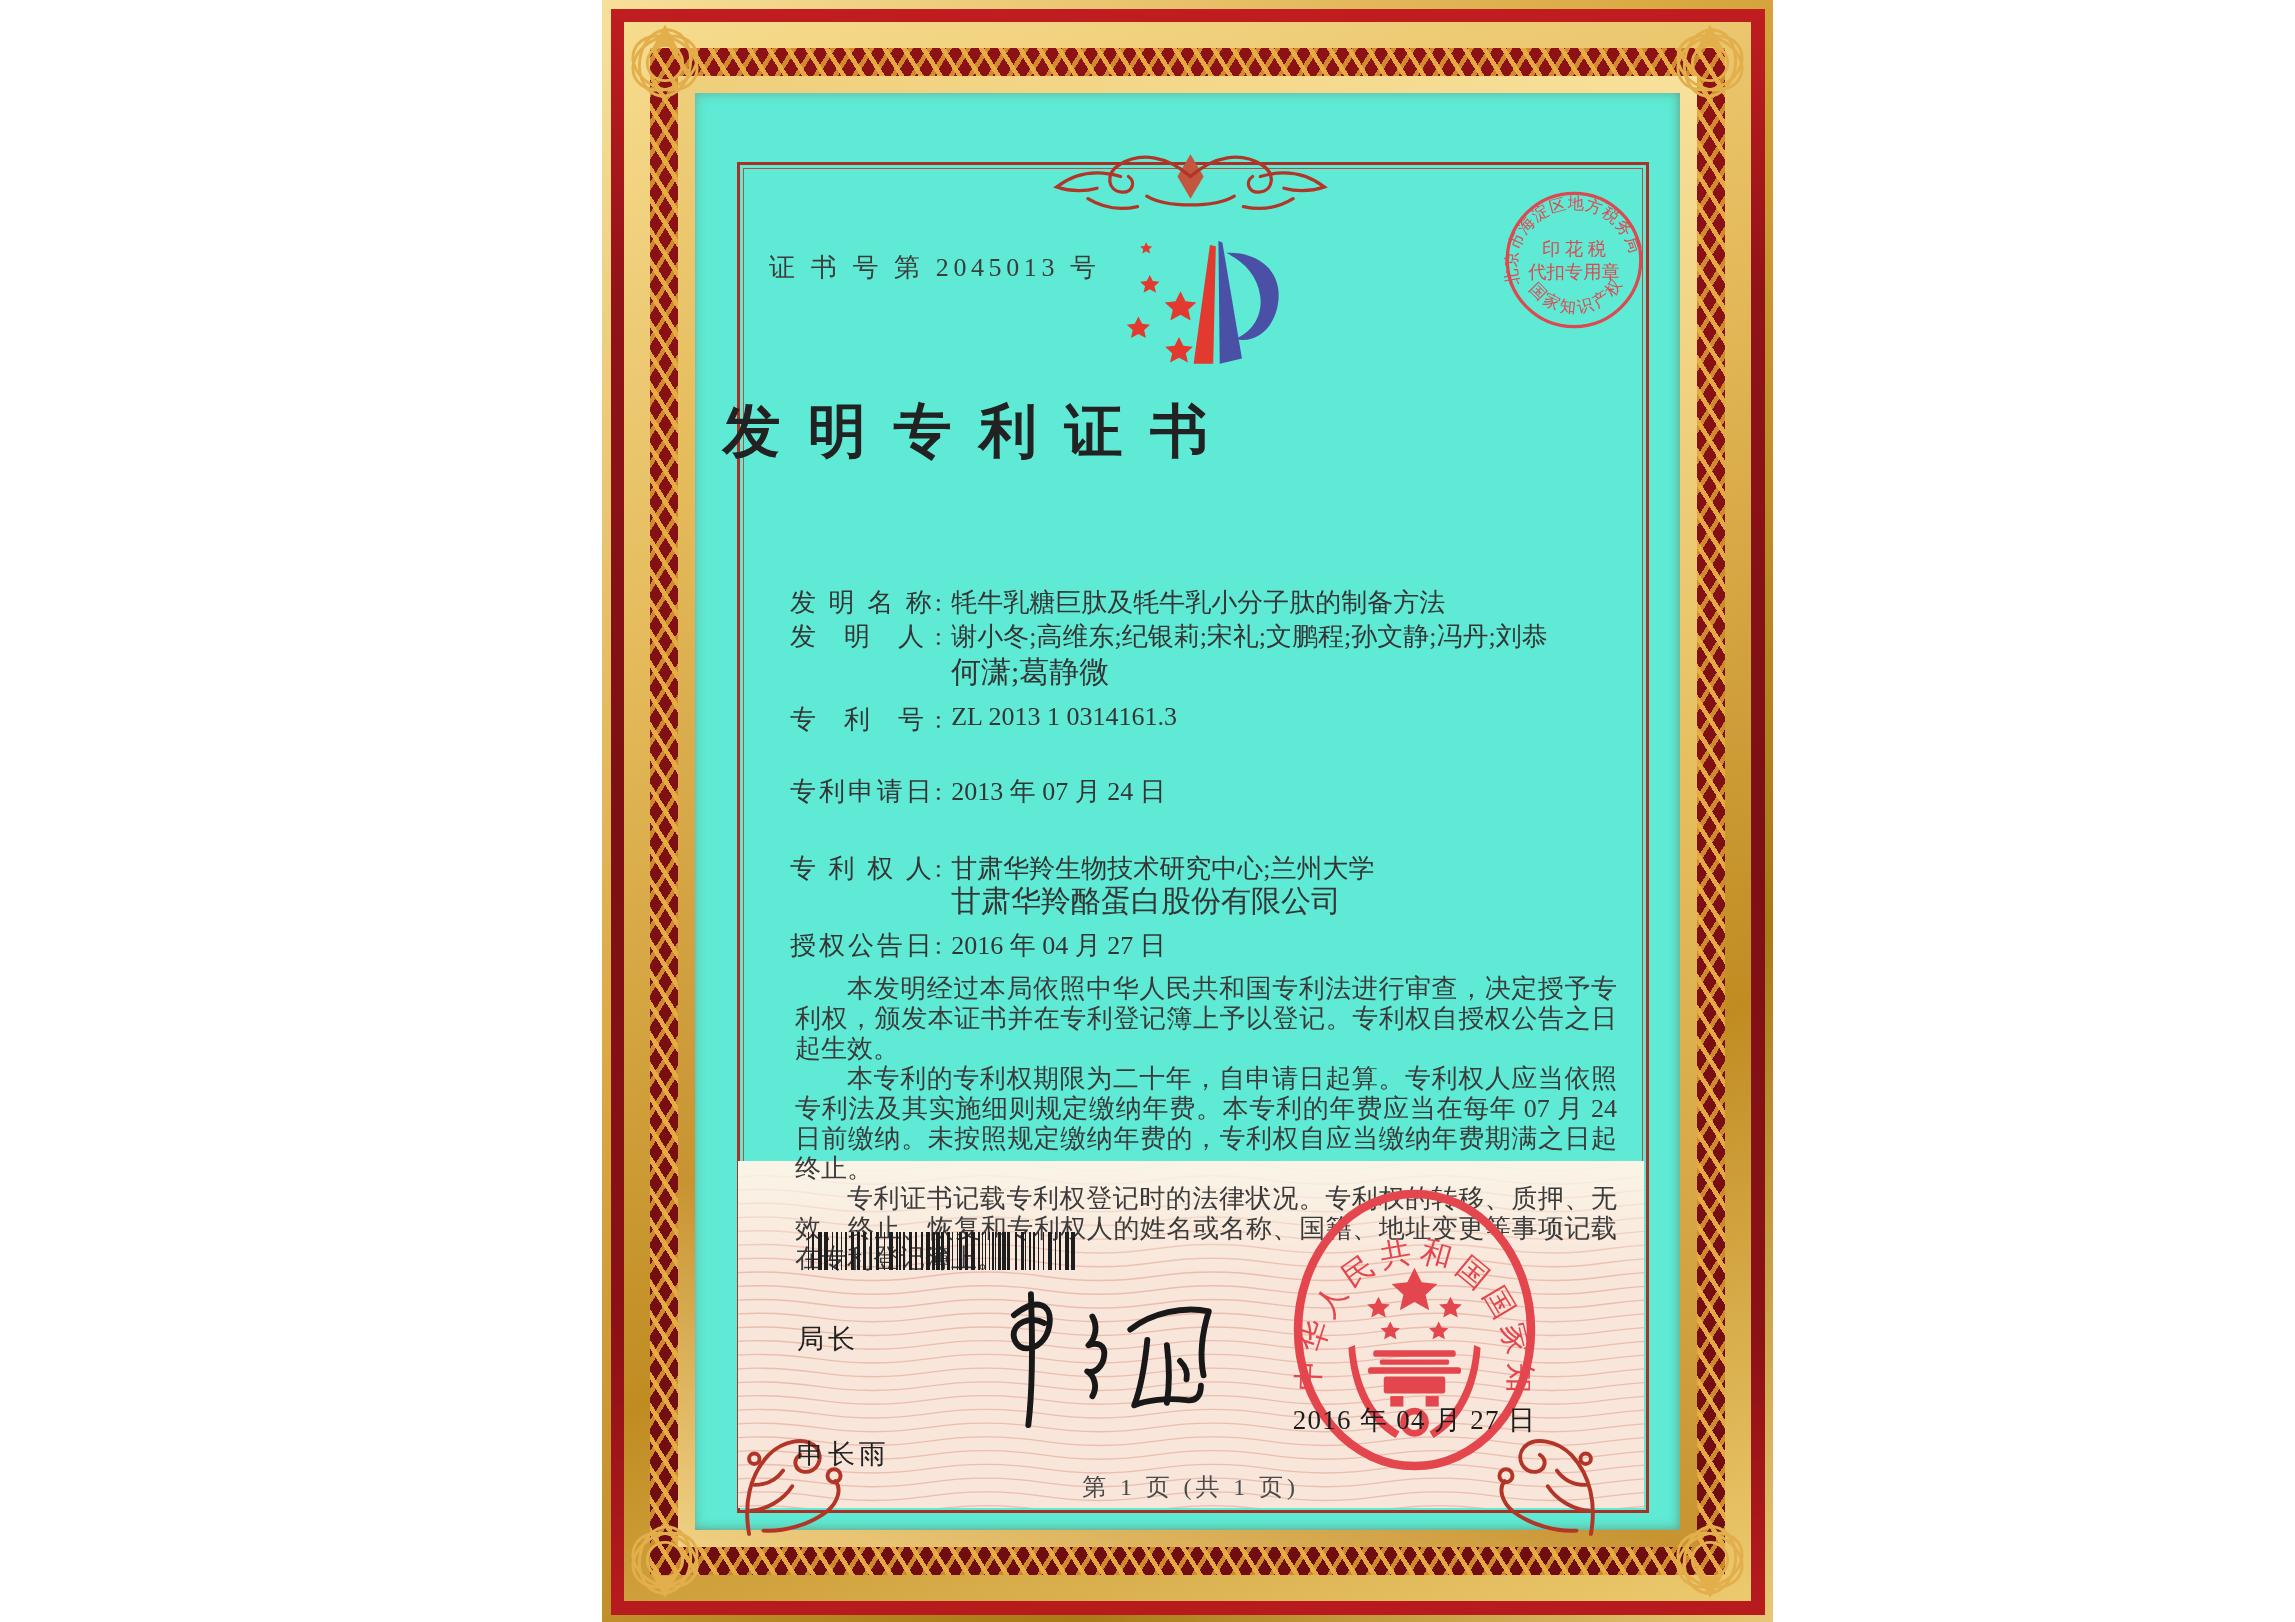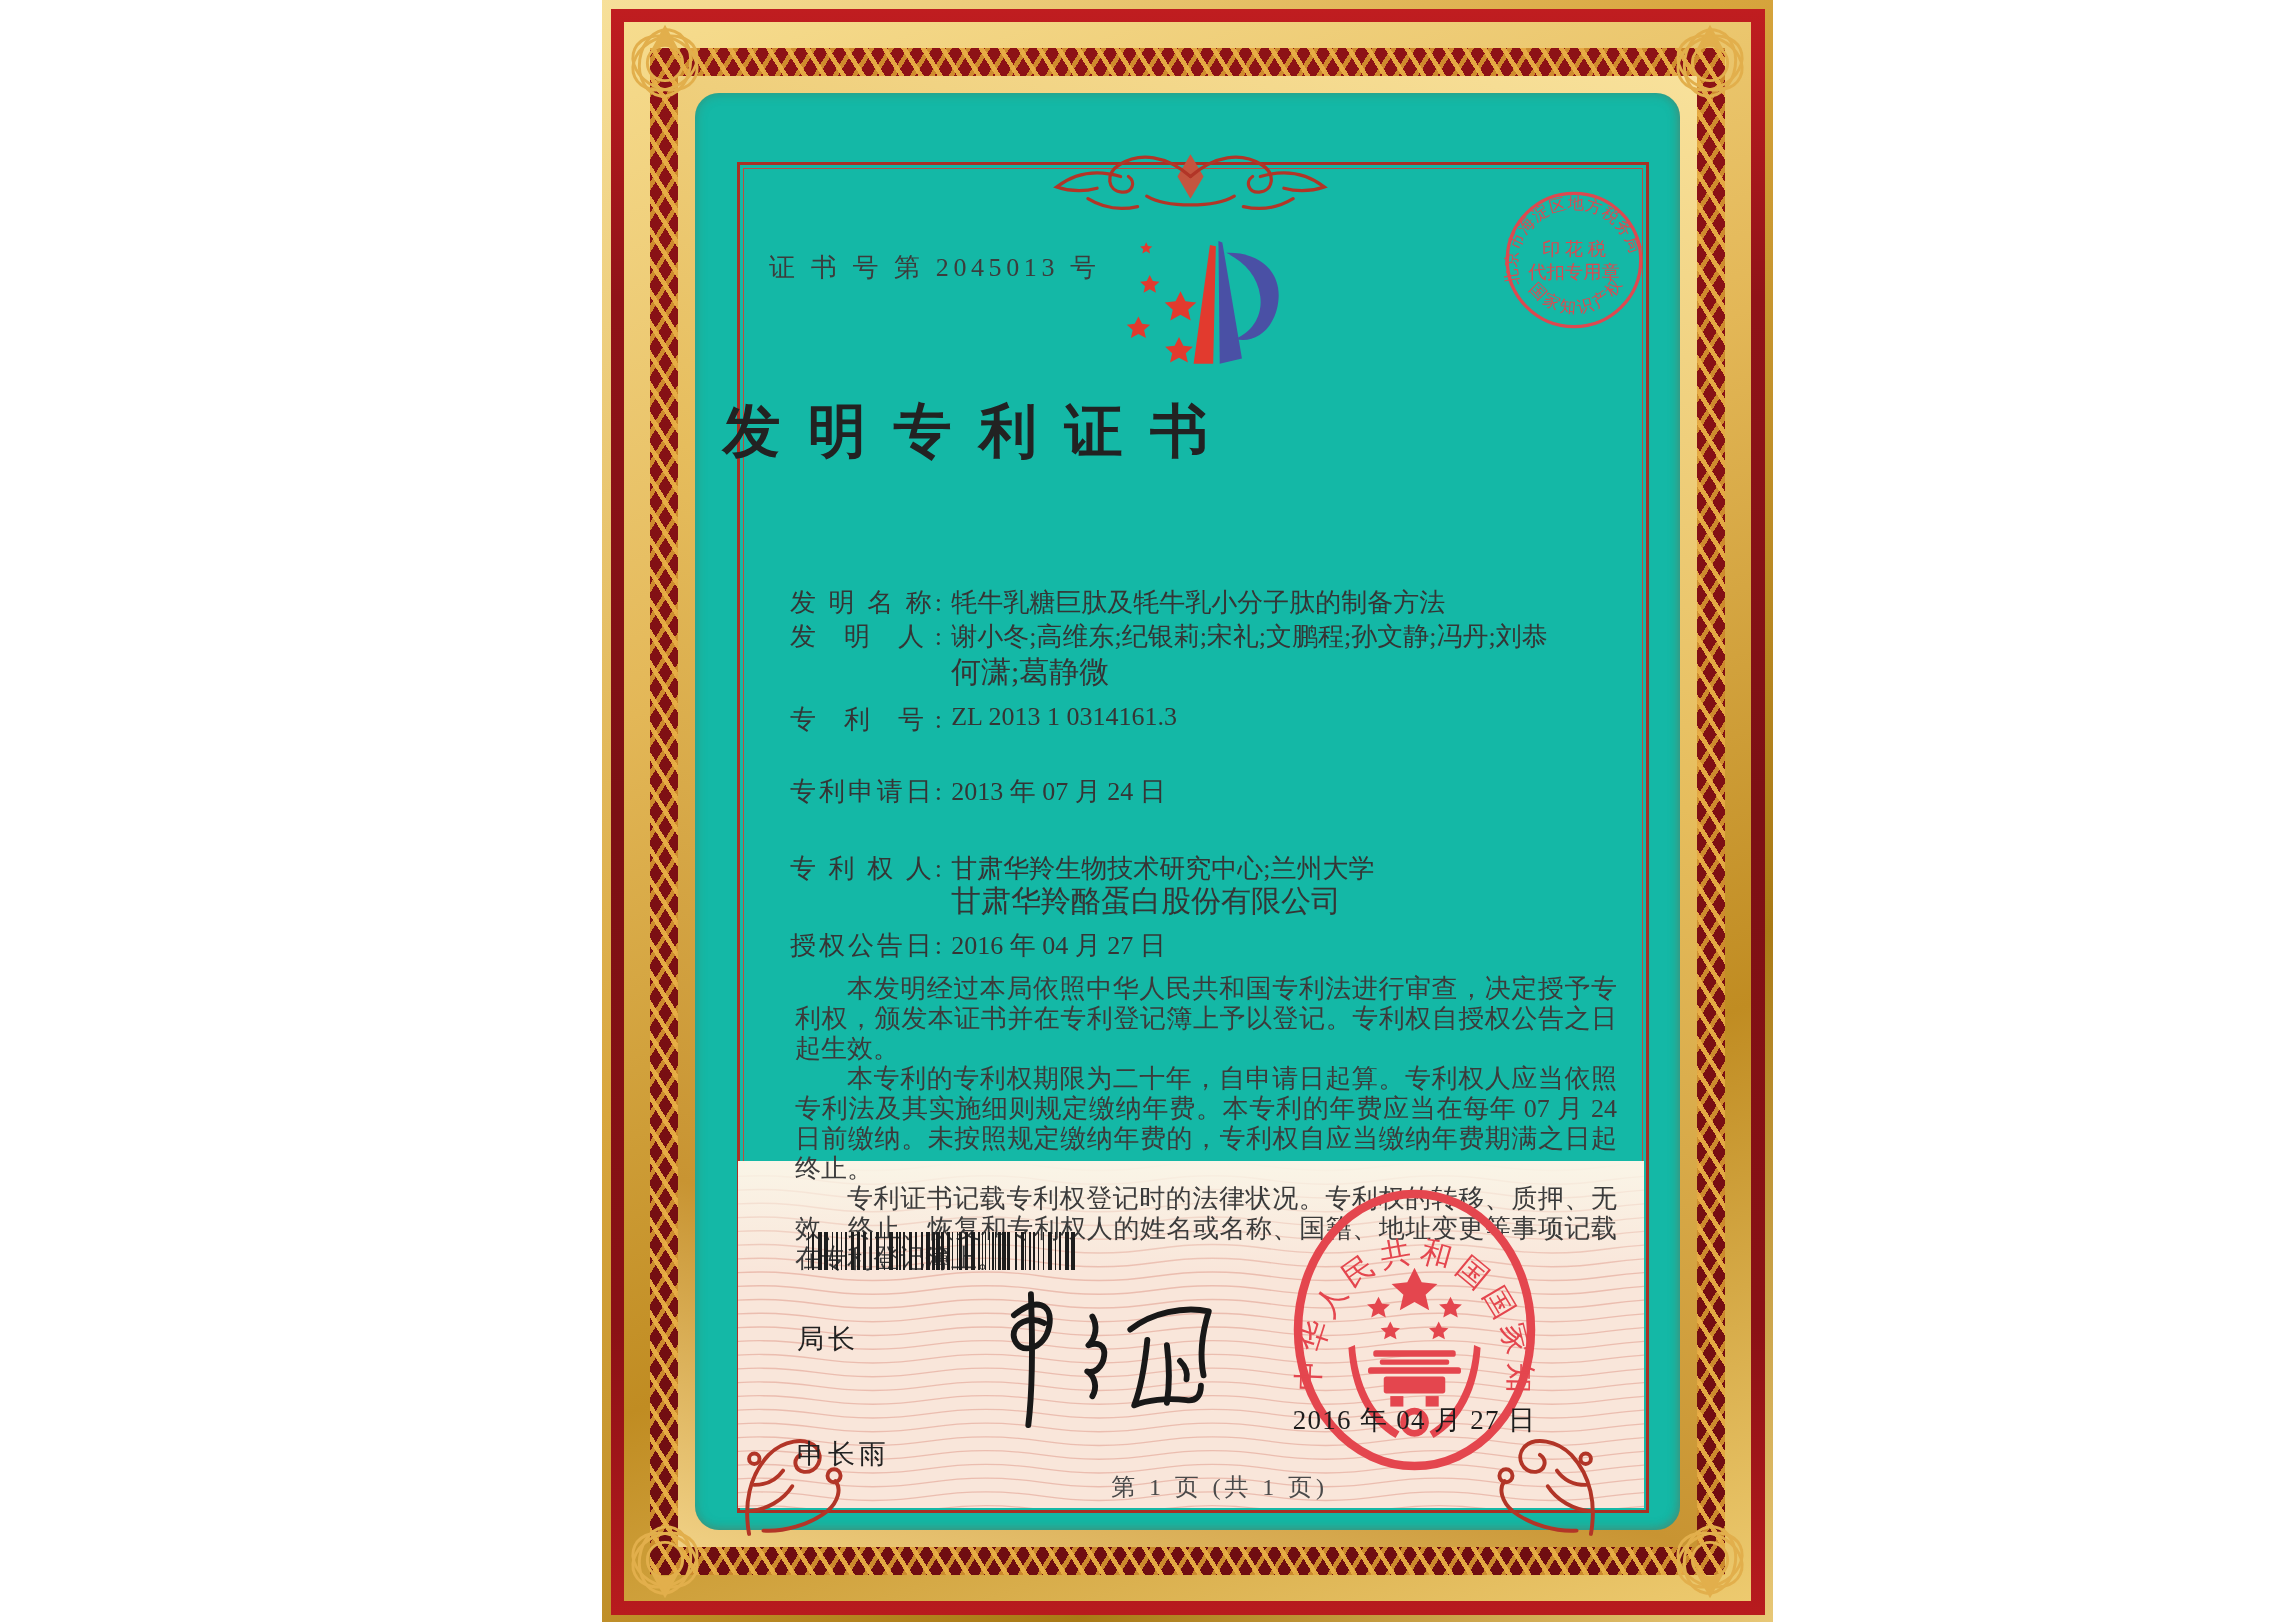--- a/index.html
+++ b/index.html
@@ -9,39 +9,39 @@
   
   .frame{position:absolute;left:602px;top:0;width:1171px;height:1623px;box-sizing:border-box;}
   .f-gold1{position:absolute;inset:0;background:linear-gradient(135deg,#f7e09a,#d8a63e 40%,#a97a16 75%,#e8c877);}
   .f-red1{position:absolute;inset:8.5px;background:linear-gradient(180deg,#c01d20,#901318 18%,#7c1014 50%,#8a1115 82%,#b81b1e);}
   .f-gold2{position:absolute;inset:22px;background:linear-gradient(160deg,#f6dc8e,#e3b757 35%,#c08c22 70%,#edca6f);}
   .f-rope{position:absolute;inset:48px;background:
       repeating-linear-gradient(58deg,rgba(230,170,60,0) 0 5.2px,rgba(233,176,70,.95) 5.2px 9.8px,rgba(230,170,60,0) 9.8px 16.4px),
       repeating-linear-gradient(-58deg,rgba(230,170,60,0) 0 5.2px,rgba(214,152,48,.9) 5.2px 9.8px,rgba(230,170,60,0) 9.8px 16.4px),
       linear-gradient(180deg,#8d1216,#6f0d11);}
   .f-gold3{position:absolute;inset:76px;background:linear-gradient(200deg,#f8e19b,#e6bd5d 40%,#c89432 80%,#f0d084);}
-  .paper{position:absolute;inset:93px;background:#14b8a6;
-         box-shadow:inset 0 0 11.8px rgba(110,95,60,.35), inset -2.6px -2.6px 6.5px rgba(120,110,90,.25);border-radius:24px;}
+  .paper{position:absolute;inset:93px;background:#5eead4;
+         box-shadow:inset 0 0 11.8px rgba(110,95,60,.35), inset -2.6px -2.6px 6.5px rgba(120,110,90,.25);}
   .knot{position:absolute;width:98px;height:98px;}
   
   .inner-border{position:absolute;left:42px;top:69px;width:906px;height:1345px;
         border:3.3px solid #a93125;}
   .inner-border::after{content:"";position:absolute;inset:2.6px;border:1.3px solid #bb4f3f;}
   
   .certno{position:absolute;left:74px;top:157px;font-size:26px;letter-spacing:4.6px;color:#3c3c3c;}
   .title{position:absolute;left:0;top:300px;width:100%;font-size:58px;
          font-weight:700;color:#222;letter-spacing:27.5px;text-indent:27.5px;}
   .row{position:absolute;left:95px;font-size:26px;color:#353535;white-space:nowrap;}
   .lab{display:inline-block;width:152px;text-align:justify;text-align-last:justify;vertical-align:top;}
   .val{margin-left:9.2px;text-align:center;}
   .val2{position:absolute;left:256px;font-size:30px;color:#353535;white-space:nowrap;}
   .paras{position:absolute;left:100px;top:881px;width:822px;font-size:26px;line-height:30px;
          color:#3b3b3b;text-align:justify;}
   .paras p{margin:0;text-indent:2em;}
-  .footer{position:absolute;left:0;top:1378px;width:991px;text-align:center;font-size:24px;color:#4a4a4a;letter-spacing:3.9px;padding-left:29px;}
+  .footer{position:absolute;left:0;top:1378px;width:991px;text-align:center;font-size:24px;color:#4a4a4a;letter-spacing:3.9px;}
   
   .waves{position:absolute;left:43px;top:1068px;width:906px;height:347px;overflow:hidden;}
   .wave-fade{position:absolute;left:43px;top:1068px;width:906px;height:111px;
              background:linear-gradient(180deg,#faf5e7 0%,rgba(250,245,231,0) 100%);}
   .barcode{position:absolute;left:113px;top:1139px;width:271px;height:38px;display:flex;align-items:stretch;}
   .barcode i{display:block;height:100%;}
   .sig-label{position:absolute;left:102px;font-size:27px;color:#222;letter-spacing:3.9px;}
   .seal{position:absolute;left:597px;top:1095px;width:245px;height:284px;}
   .seal-date{position:absolute;left:597px;top:1309px;width:245px;text-align:center;
              font-size:27px;color:#1c1c1c;letter-spacing:1.3px;}

